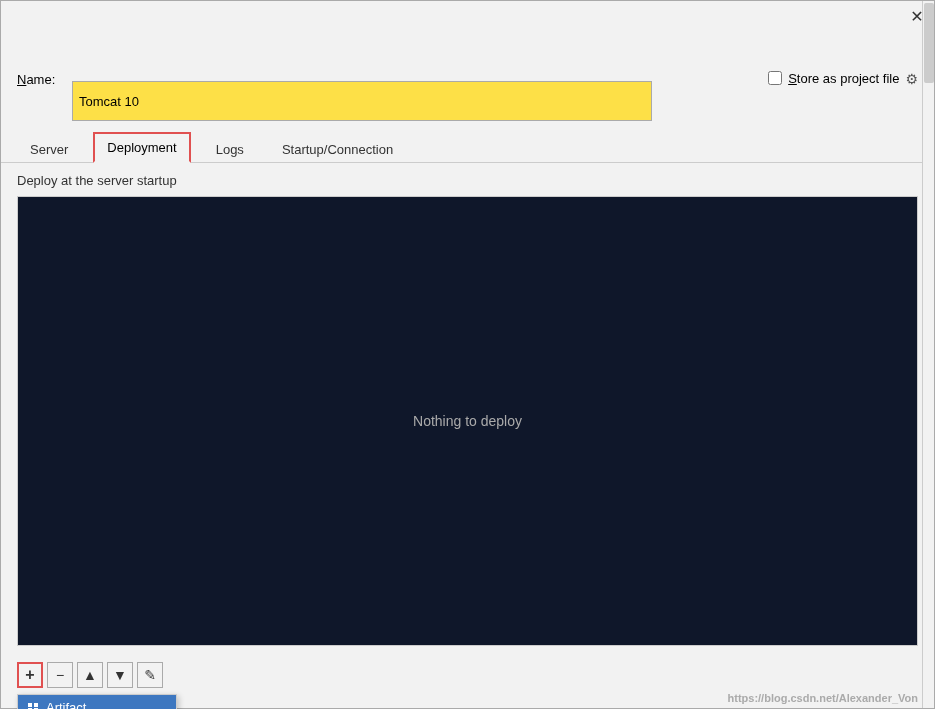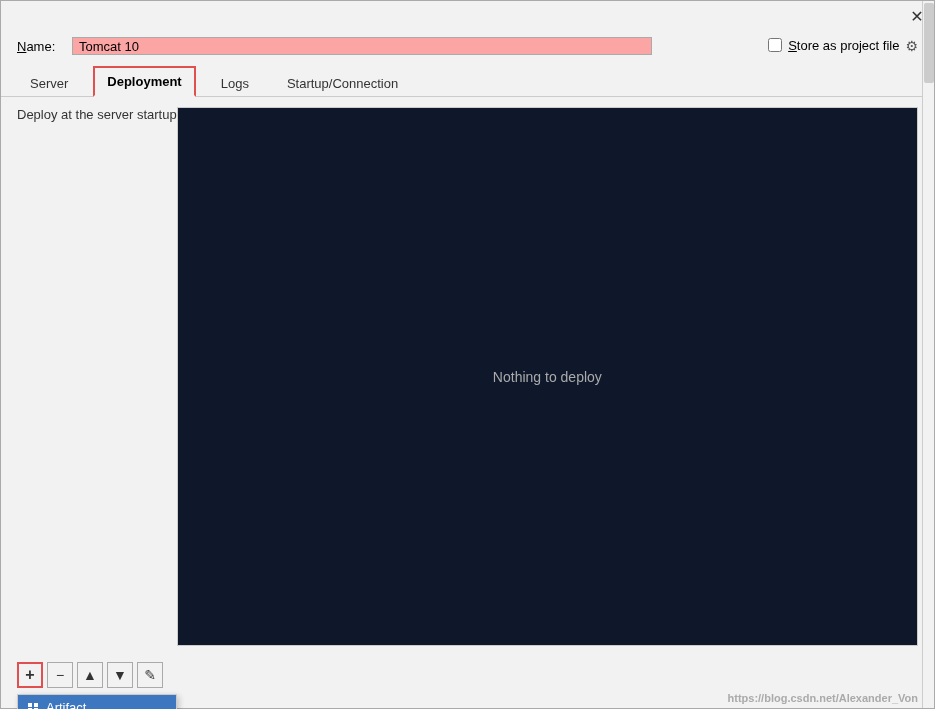--- a/index.html
+++ b/index.html
@@ -51,25 +51,26 @@
       font-size: 13px;
       color: #000;
       min-width: 45px;
     }
     .name-label span {
       text-decoration: underline;
     }
     .name-input {
       flex: 1;
       max-width: 580px;
-      height: 18px;
+      height: 40px;
       border: 1px solid #aaa;
       padding: 2px 6px;
       font-size: 13px;
-      background: #fca5a5;
+      background: #fde047;
+      margin-top: 44px;
     }
     .store-row {
       display: flex;
       align-items: flex-start;
       gap: 6px;
       margin-left: auto;
     }
     .store-checkbox {
       width: 14px;
       height: 14px;
@@ -99,28 +100,28 @@
       border-bottom: none;
       color: #333;
       background: transparent;
       position: relative;
       bottom: -1px;
     }
     .tab.active {
       border: 2px solid #e05050;
       border-bottom: 2px solid #f2f2f2;
       color: #000;
-      font-weight: bold;
+      font-weight: normal;
       background: #f2f2f2;
     }
     .content-area {
       flex: 1;
       padding: 10px 16px;
       display: flex;
-      flex-direction: row;
+      flex-direction: column;
       overflow: hidden;
       position: relative;
     }
     .deploy-label {
       font-size: 13px;
       color: #333;
       margin-bottom: 8px;
     }
     .deploy-panel {
       flex: 1;

